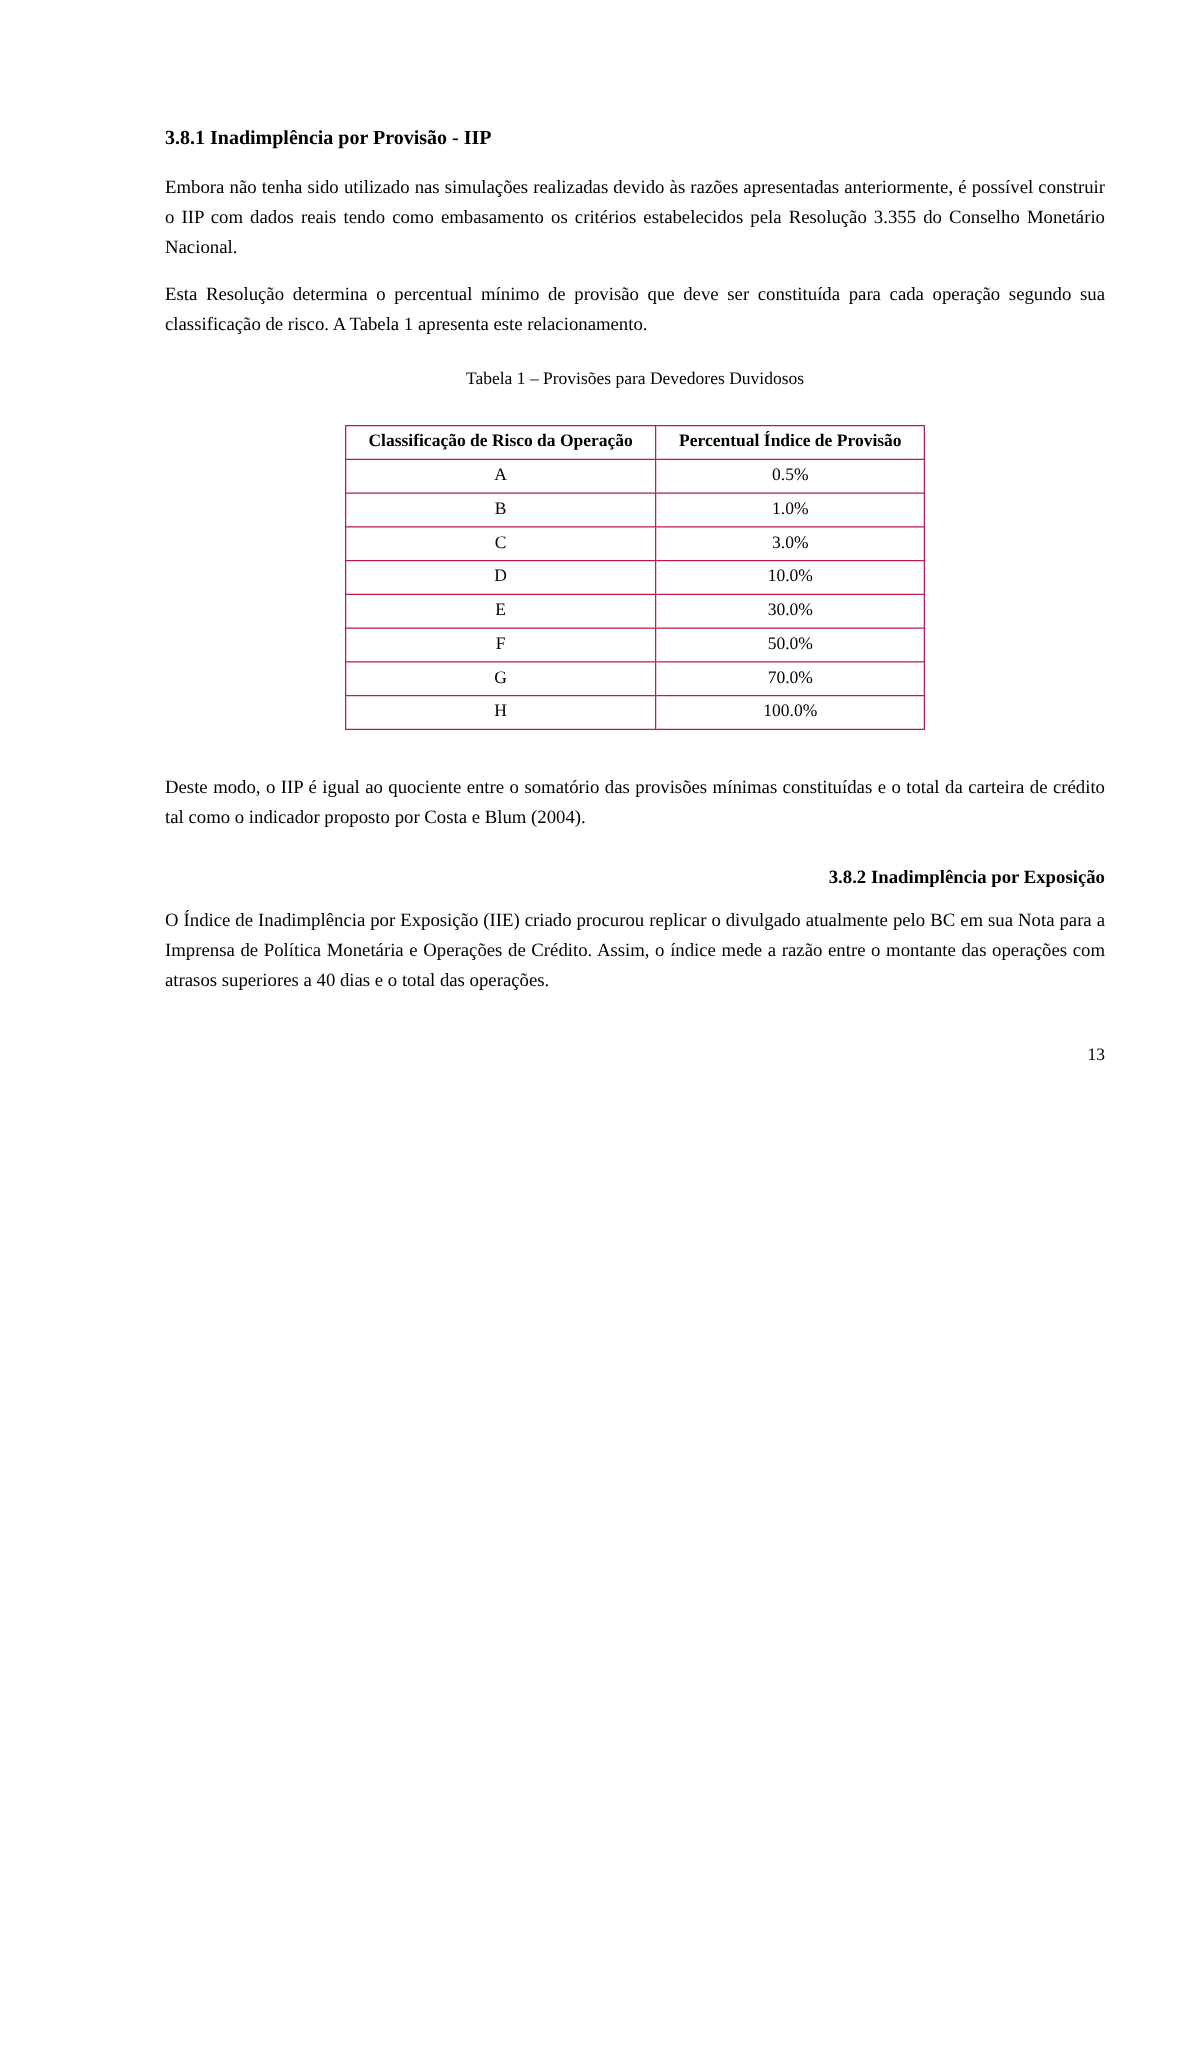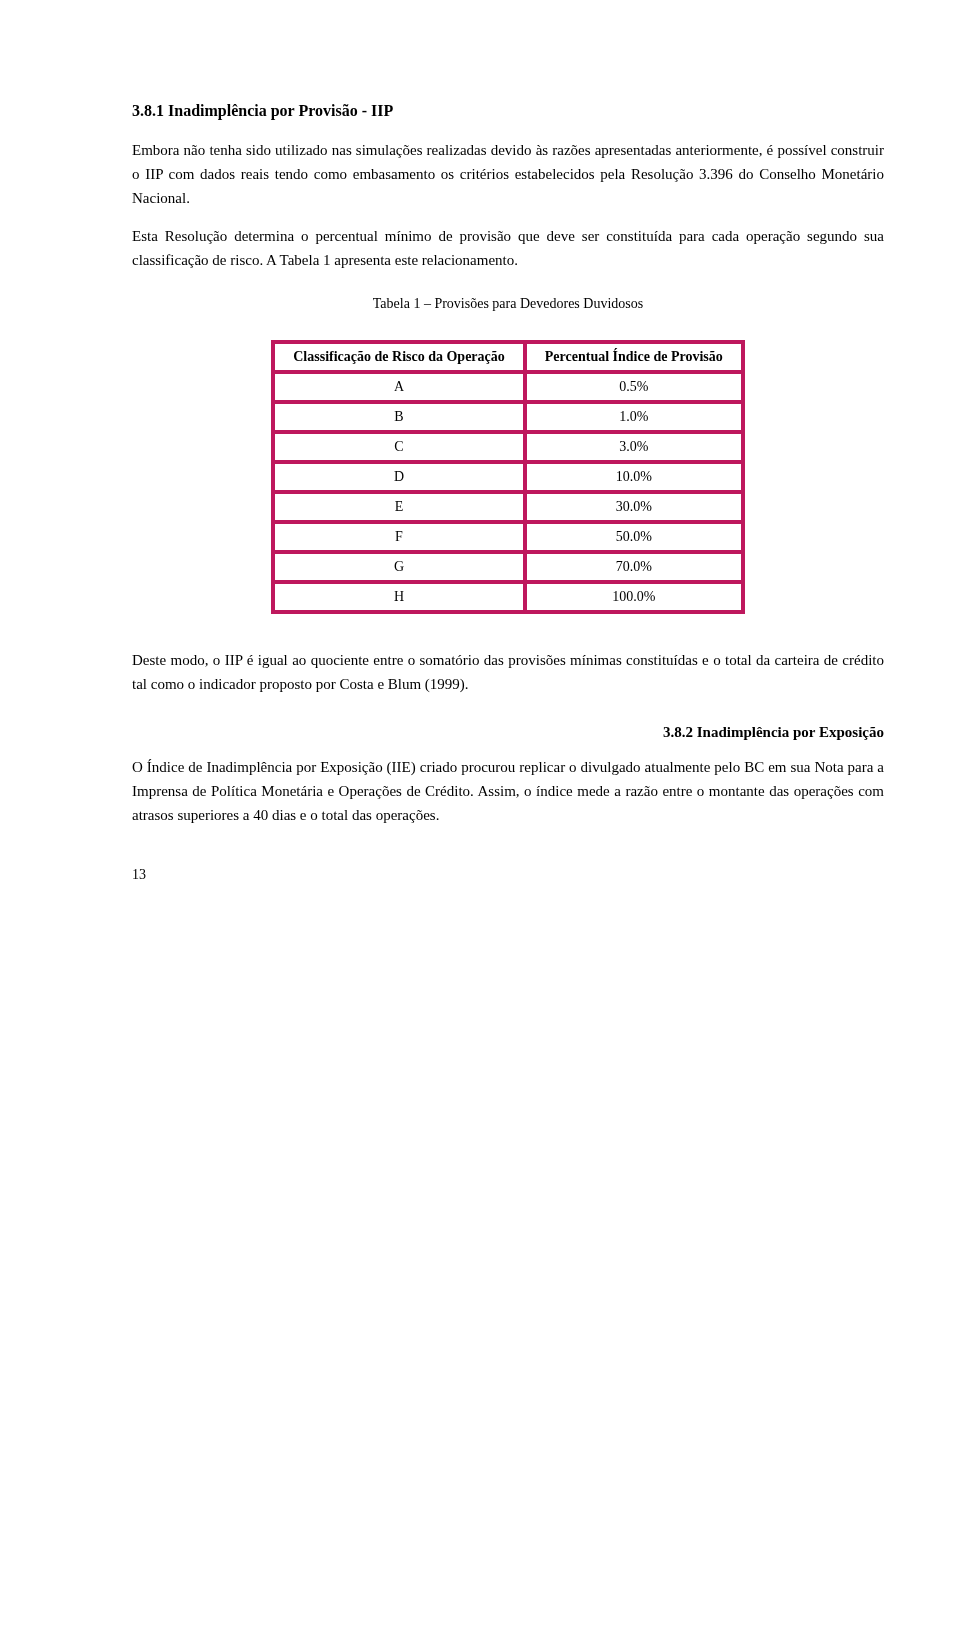--- a/index.html
+++ b/index.html
@@ -43,50 +43,50 @@
       margin-bottom: 20px;
     }
 
     table {
       border-collapse: collapse;
       font-size: 14px;
       min-width: 340px;
     }
 
     table th, table td {
-      border: 4px solid #be185d;
+      border: 1px solid #be185d;
       padding: 5px 18px;
       text-align: center;
     }
 
     table th {
       font-weight: bold;
       background: #ffffff;
     }
 
     .subsection-heading {
       font-size: 15px;
       font-weight: bold;
       margin-top: 28px;
       margin-bottom: 14px;
       text-align: right;
     }
 
     .page-number {
-      text-align: left;
+      text-align: right;
       margin-top: 40px;
       font-size: 14px;
     }
   </style>
 </head>
 <body>
 
 <h2 class="section-heading">3.8.1  Inadimplência por Provisão - IIP</h2>
 
-<p class="body-text">Embora não tenha sido utilizado nas simulações realizadas devido às razões apresentadas anteriormente, é possível construir o IIP com dados reais tendo como embasamento os critérios estabelecidos pela Resolução 3.396 do Conselho Monetário Nacional.</p>
+<p class="body-text">Embora não tenha sido utilizado nas simulações realizadas devido às razões apresentadas anteriormente, é possível construir o IIP com dados reais tendo como embasamento os critérios estabelecidos pela Resolução 3.355 do Conselho Monetário Nacional.</p>
 
 <p class="body-text">Esta Resolução determina o percentual mínimo de provisão que deve ser constituída para cada operação segundo sua classificação de risco. A Tabela 1 apresenta este relacionamento.</p>
 
 <div class="table-caption">Tabela 1 – Provisões para Devedores Duvidosos</div>
 
 <div class="table-wrapper">
   <table>
     <thead>
       <tr>
         <th>Classificação de Risco da Operação</th>
@@ -123,19 +123,19 @@
           <td>70.0%</td>
         </tr>
         <tr>
           <td>H</td>
           <td>100.0%</td>
         </tr>
       </tbody>
   </table>
 </div>
 
-<p class="body-text">Deste modo, o IIP é igual ao quociente entre o somatório das provisões mínimas constituídas e o total da carteira de crédito tal como o indicador proposto por Costa e Blum (1999).</p>
+<p class="body-text">Deste modo, o IIP é igual ao quociente entre o somatório das provisões mínimas constituídas e o total da carteira de crédito tal como o indicador proposto por Costa e Blum (2004).</p>
 
 <h3 class="subsection-heading">3.8.2  Inadimplência por Exposição</h3>
 
 <p class="body-text">O Índice de Inadimplência por Exposição (IIE) criado procurou replicar o divulgado atualmente pelo BC em sua Nota para a Imprensa de Política Monetária e Operações de Crédito. Assim, o índice mede a razão entre o montante das operações com atrasos superiores a 40 dias e o total das operações.</p>
 
 <div class="page-number">13</div>
 
 </body></html>

